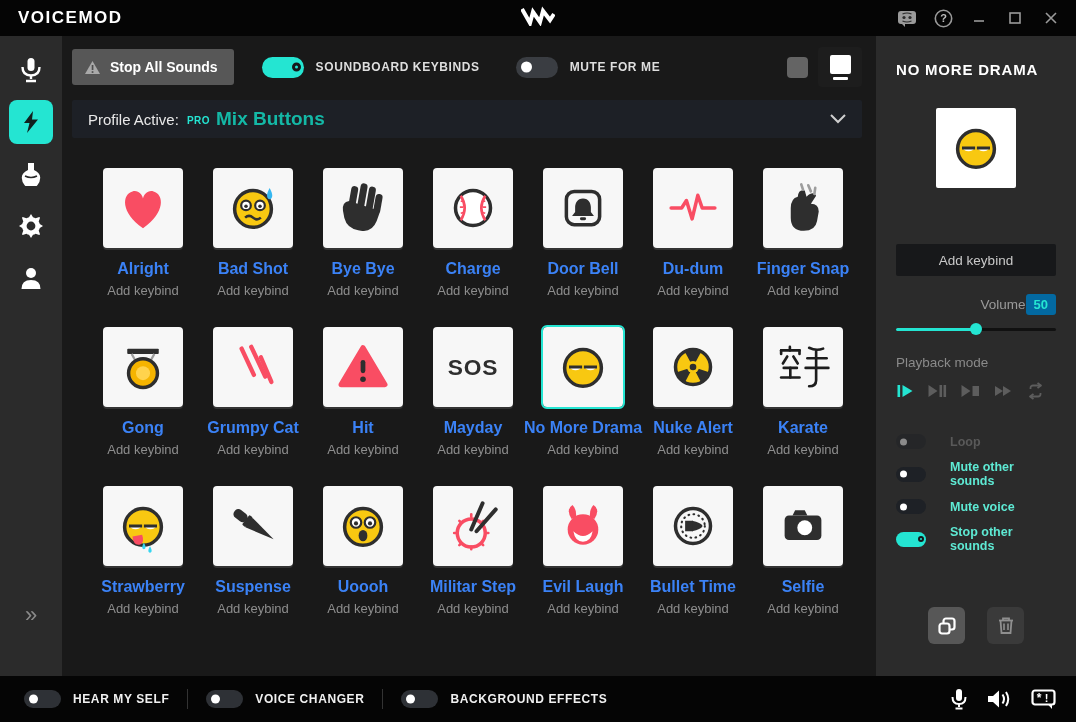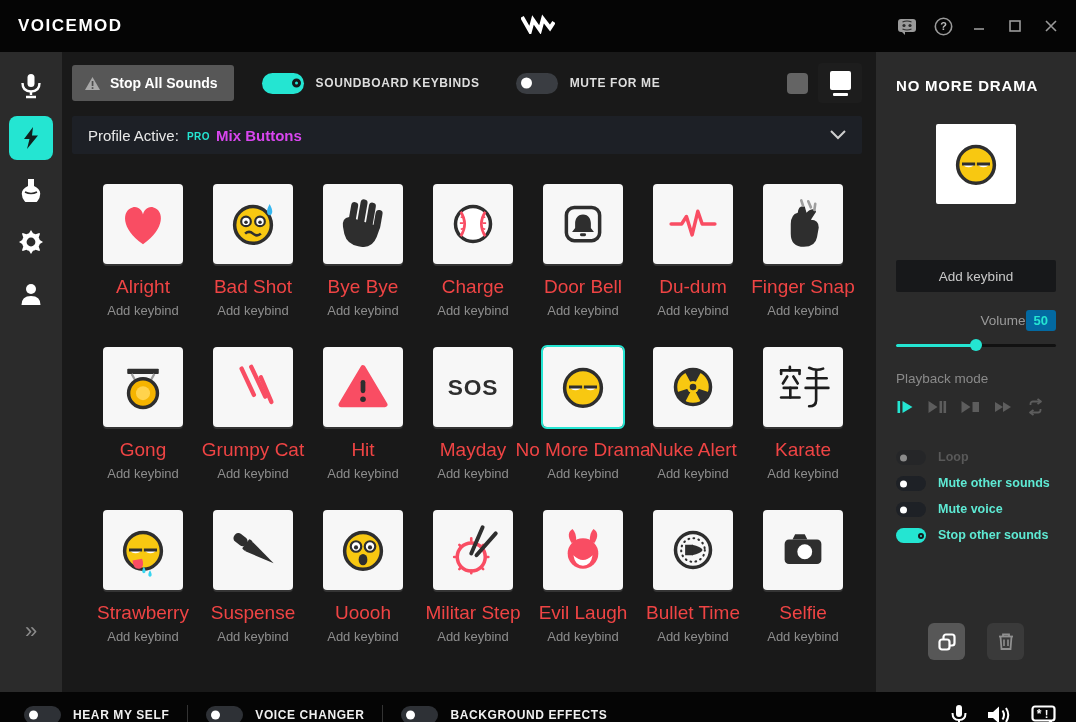--- a/index.html
+++ b/index.html
@@ -1,20 +1,20 @@
 <!DOCTYPE html>
 <html><head>
 <meta charset="utf-8">
 <style>
   * { margin:0; padding:0; box-sizing:border-box; }
   html,body { width:1076px; height:722px; overflow:hidden; }
   body { background:#000; font-family:"Liberation Sans","DejaVu Sans",sans-serif; -webkit-font-smoothing:antialiased; }
 
   
-  .titlebar { height:52px; background:#050505; display:flex; align-items:center; position:relative; padding:0 10px 0 18px; }
+  .titlebar { height:36px; background:#050505; display:flex; align-items:center; position:relative; padding:0 10px 0 18px; }
   .brand { color:#fff; font-weight:bold; font-size:17px; letter-spacing:1.5px; }
   .vm-logo { position:absolute; left:50%; top:50%; transform:translate(-50%,-50%); }
   .win-controls { margin-left:auto; display:flex; align-items:center; gap:6px; }
   .win-btn { width:30px; height:26px; display:flex; align-items:center; justify-content:center; cursor:pointer; color:#9a9a9a; }
 
   
   .app { display:flex; height:640px; }
 
   
   .sidebar { width:62px; background:#2b2b2b; display:flex; flex-direction:column; align-items:center; padding-top:12px; position:relative; }
@@ -37,49 +37,49 @@
   .toolbar .toggle { margin-left:28px; margin-right:12px; }
   .view-toggles { margin-left:auto; display:flex; align-items:center; gap:10px; }
   .view-sq { width:21px; height:21px; border-radius:4px; background:#646464; cursor:pointer; }
   .view-tile { width:44px; height:40px; border-radius:4px; background:#1d1d1d; display:flex; flex-direction:column; align-items:center; justify-content:center; gap:3px; cursor:pointer; }
   .view-tile .sq { width:21px; height:19px; border-radius:2px; background:#fff; }
   .view-tile .ln { width:15px; height:3px; border-radius:1px; background:#fff; }
 
   .profile-bar { margin:14px 14px 0 10px; height:38px; background:#1d2026; border-radius:2px; display:flex; align-items:center; padding:0 16px; cursor:pointer; }
   .profile-bar .prefix { color:#e9e9e9; font-size:15px; }
   .profile-bar .pro { color:#24e5d2; font-size:10px; font-weight:bold; letter-spacing:.5px; margin:0 6px 0 8px; padding-top:2px; }
-  .profile-bar .pname { color:#d946ef; font-size:15px; font-weight:bold; }
+  .profile-bar .pname { color:#14b8a6; font-size:19px; font-weight:bold; }
   .profile-bar svg { margin-left:auto; }
 
   
   .grid { margin:30px 0 0 26px; display:grid; grid-template-columns:repeat(7,110px); row-gap:29px; }
   .cell { display:flex; flex-direction:column; align-items:center; cursor:pointer; }
   .tile { width:80px; height:80px; background:#f7f7f7; border-radius:4px; display:flex; align-items:center; justify-content:center; box-shadow:0 2px 0 rgba(255,255,255,.12); }
   .cell.selected .tile { outline:2px solid #24e5d2; outline-offset:0; }
-  .s-name { margin-top:12px; color:#ef4444; font-size:19px; font-weight:normal; white-space:nowrap; }
+  .s-name { margin-top:12px; color:#3b82f6; font-size:16px; font-weight:bold; white-space:nowrap; }
   .s-key { margin-top:5px; color:#8d8d8d; font-size:13px; white-space:nowrap; }
 
   
   .panel { width:200px; background:#2b2b2b; display:flex; flex-direction:column; padding:24px 20px 0 20px; }
   .panel-title { color:#fff; font-size:15px; font-weight:bold; letter-spacing:.8px; line-height:1.35; }
   .panel-art { width:80px; height:80px; background:#fff; border-radius:2px; margin:28px auto 0 auto; display:flex; align-items:center; justify-content:center; }
   .addkey-btn { margin-top:56px; width:100%; height:32px; background:#17181a; border:none; border-radius:2px; color:#c9c9c9; font-size:13.5px; cursor:pointer; font-family:inherit; }
   .vol-row { margin-top:18px; display:flex; align-items:center; justify-content:flex-end; }
   .vol-label { color:#9a9a9a; font-size:13.5px; }
   .vol-value { background:#0369a1; color:#24e5d2; font-size:13px; font-weight:bold; padding:3px 8px; border-radius:3px; }
   .slider { position:relative; height:12px; margin-top:8px; cursor:pointer; }
   .slider .track { position:absolute; top:5px; left:0; right:0; height:3px; background:#111; border-radius:2px; }
   .slider .fill { position:absolute; top:5px; left:0; width:50%; height:3px; background:#24e5d2; border-radius:2px; }
   .slider .knob { position:absolute; top:0; left:calc(50% - 6px); width:12px; height:12px; border-radius:50%; background:#24e5d2; }
   .pb-label { margin-top:20px; color:#8a8a8a; font-size:13.5px; }
   .pb-icons { margin-top:12px; display:flex; align-items:center; gap:13px; }
   .pb-icons .pb { color:#5d5d5d; cursor:pointer; display:flex; }
   .pb-icons .pb.active { color:#24e5d2; }
   .opt-list { margin-top:34px; display:flex; flex-direction:column; gap:11px; }
-  .opt-row { display:flex; align-items:flex-start; gap:12px; cursor:pointer; }
+  .opt-row { display:flex; align-items:center; gap:24px; cursor:pointer; }
   .toggle.small { width:30px; height:15px; border-radius:8px; }
   .toggle.small.off { background:#1e2126; }
   .toggle.small.off .knob { left:4px; width:7px; height:7px; }
   .toggle.small.on .knob { right:2px; width:6px; height:6px; border-width:2.8px; }
   .opt-label { color:#5eead4; font-size:12.5px; font-weight:bold; }
   .opt-row.disabled .opt-label { color:#595959; }
   .opt-row.disabled .toggle { opacity:.45; }
   .panel-actions { margin-top:auto; margin-bottom:32px; display:flex; justify-content:center; gap:22px; }
   .pa-btn { width:37px; height:37px; border-radius:6px; border:none; display:flex; align-items:center; justify-content:center; cursor:pointer; }
   .pa-btn.copy { background:#575757; color:#fff; }

